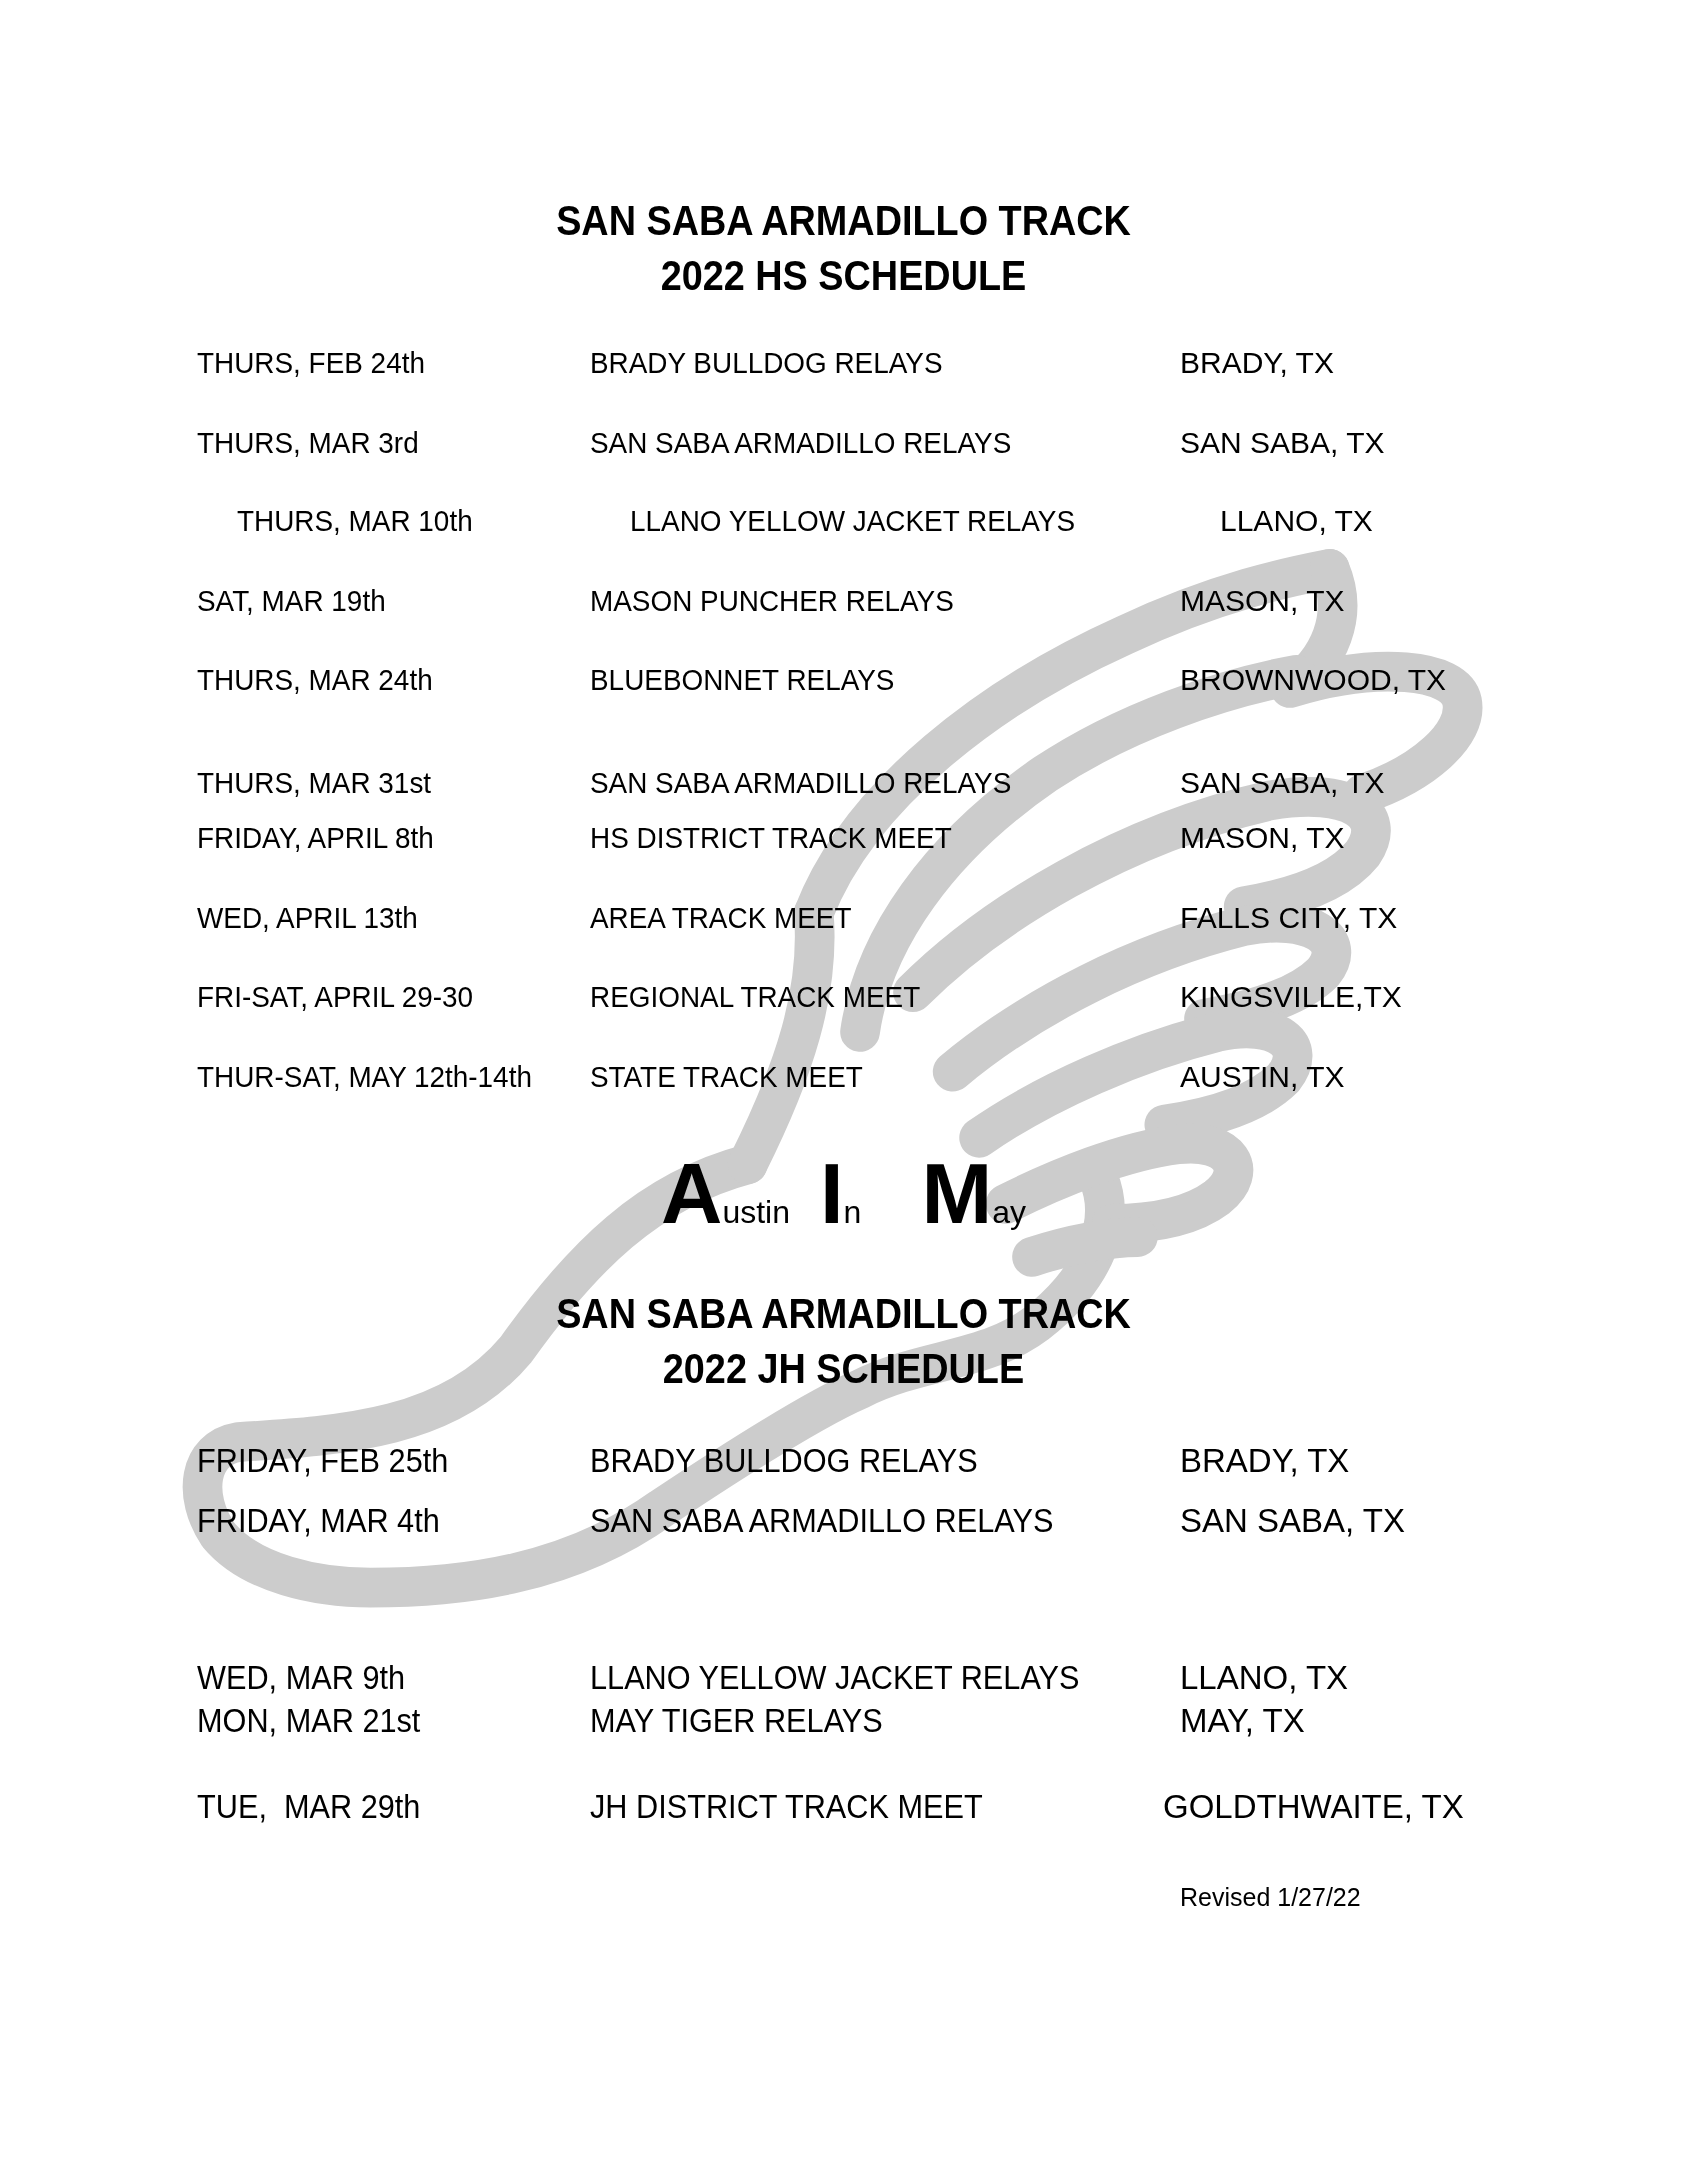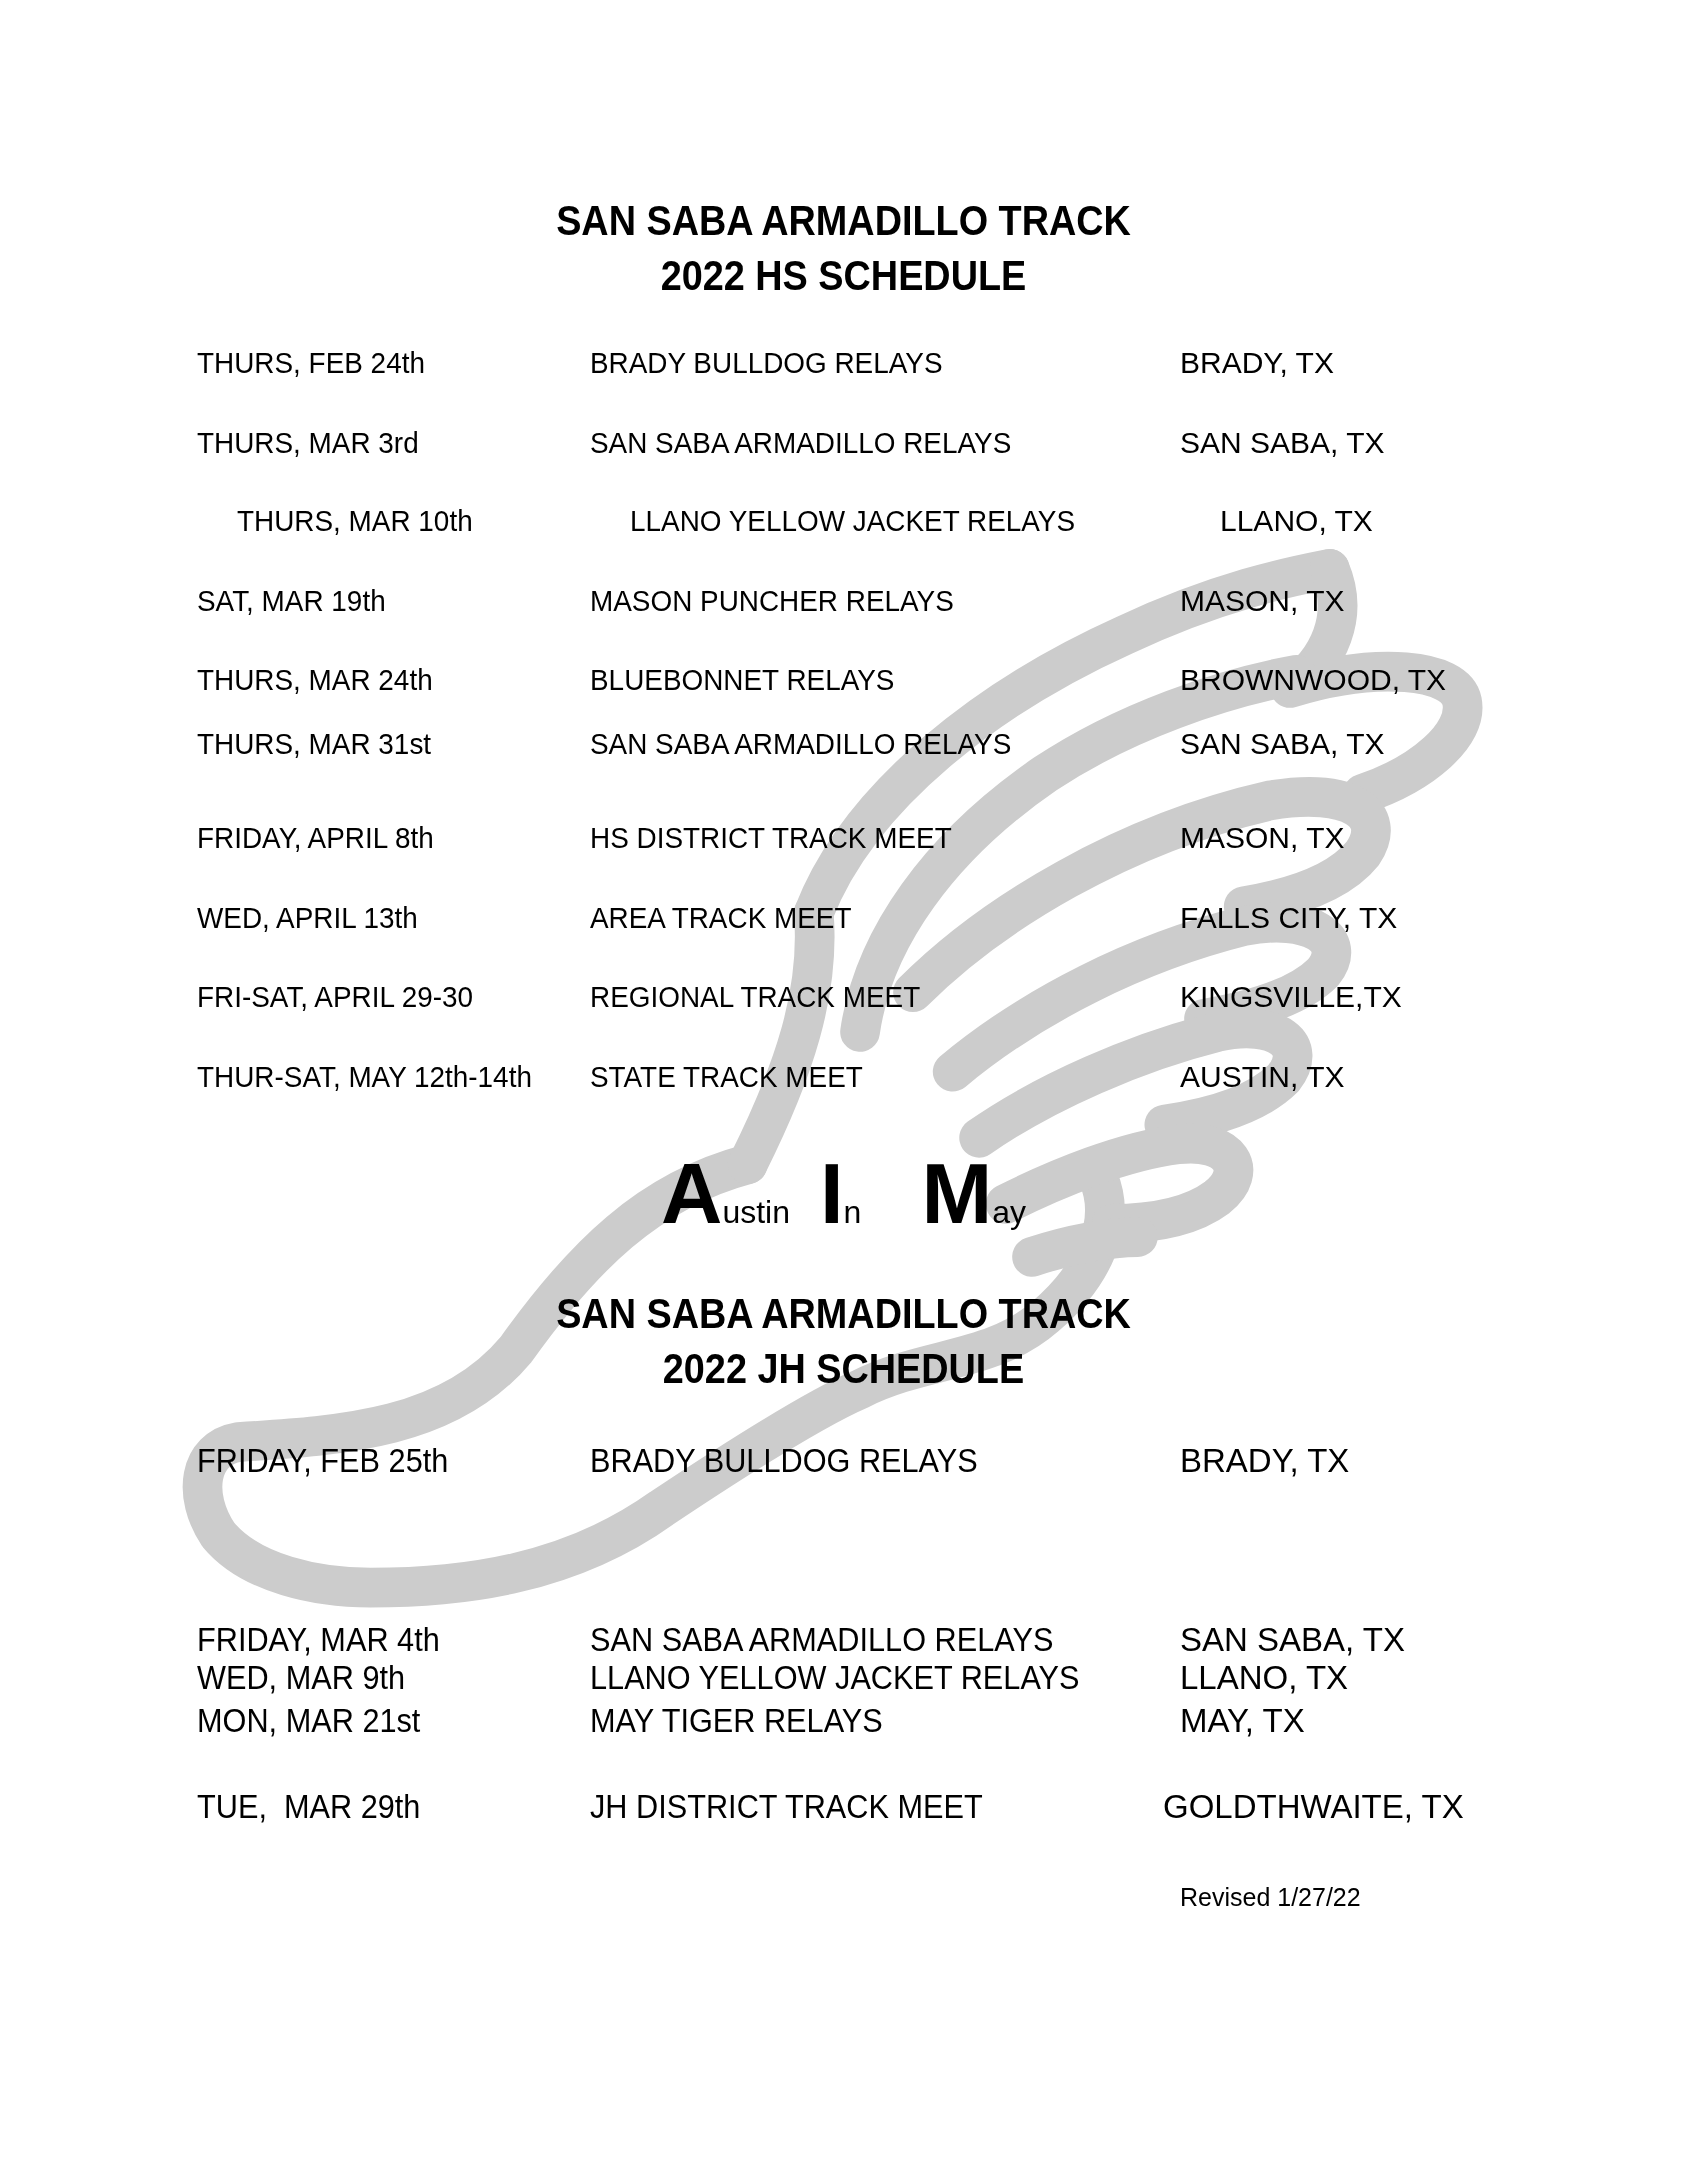--- a/index.html
+++ b/index.html
@@ -68,21 +68,21 @@
     <div class="row" style="top:581px;">
       <span class="cell c1">SAT, MAR 19th</span>
       <span class="cell c2">MASON PUNCHER RELAYS</span>
       <span class="cell c3">MASON, TX</span>
     </div>
     <div class="row" style="top:660px;">
       <span class="cell c1">THURS, MAR 24th</span>
       <span class="cell c2">BLUEBONNET RELAYS</span>
       <span class="cell c3">BROWNWOOD, TX</span>
     </div>
-    <div class="row" style="top:724px;">
+    <div class="row" style="top:763px;">
       <span class="cell c1">THURS, MAR 31st</span>
       <span class="cell c2">SAN SABA ARMADILLO RELAYS</span>
       <span class="cell c3">SAN SABA, TX</span>
     </div>
     <div class="row" style="top:818px;">
       <span class="cell c1">FRIDAY, APRIL 8th</span>
       <span class="cell c2">HS DISTRICT TRACK MEET</span>
       <span class="cell c3">MASON, TX</span>
     </div>
     <div class="row" style="top:898px;">
@@ -108,21 +108,21 @@
 
   <div class="title" style="top:1287px;">SAN SABA ARMADILLO TRACK</div>
   <div class="title" style="top:1342px;">2022 JH SCHEDULE</div>
 
   <div class="jh">
     <div class="row" style="top:1441px;">
       <span class="cell c1">FRIDAY, FEB 25th</span>
       <span class="cell c2">BRADY BULLDOG RELAYS</span>
       <span class="cell c3">BRADY, TX</span>
     </div>
-    <div class="row" style="top:1620px;">
+    <div class="row" style="top:1501px;">
       <span class="cell c1">FRIDAY, MAR 4th</span>
       <span class="cell c2">SAN SABA ARMADILLO RELAYS</span>
       <span class="cell c3">SAN SABA, TX</span>
     </div>
     <div class="row" style="top:1614px;margin-top:44px;">
       <span class="cell c1">WED, MAR 9th</span>
       <span class="cell c2">LLANO YELLOW JACKET RELAYS</span>
       <span class="cell c3">LLANO, TX</span>
     </div>
     <div class="row" style="top:1701px;">

